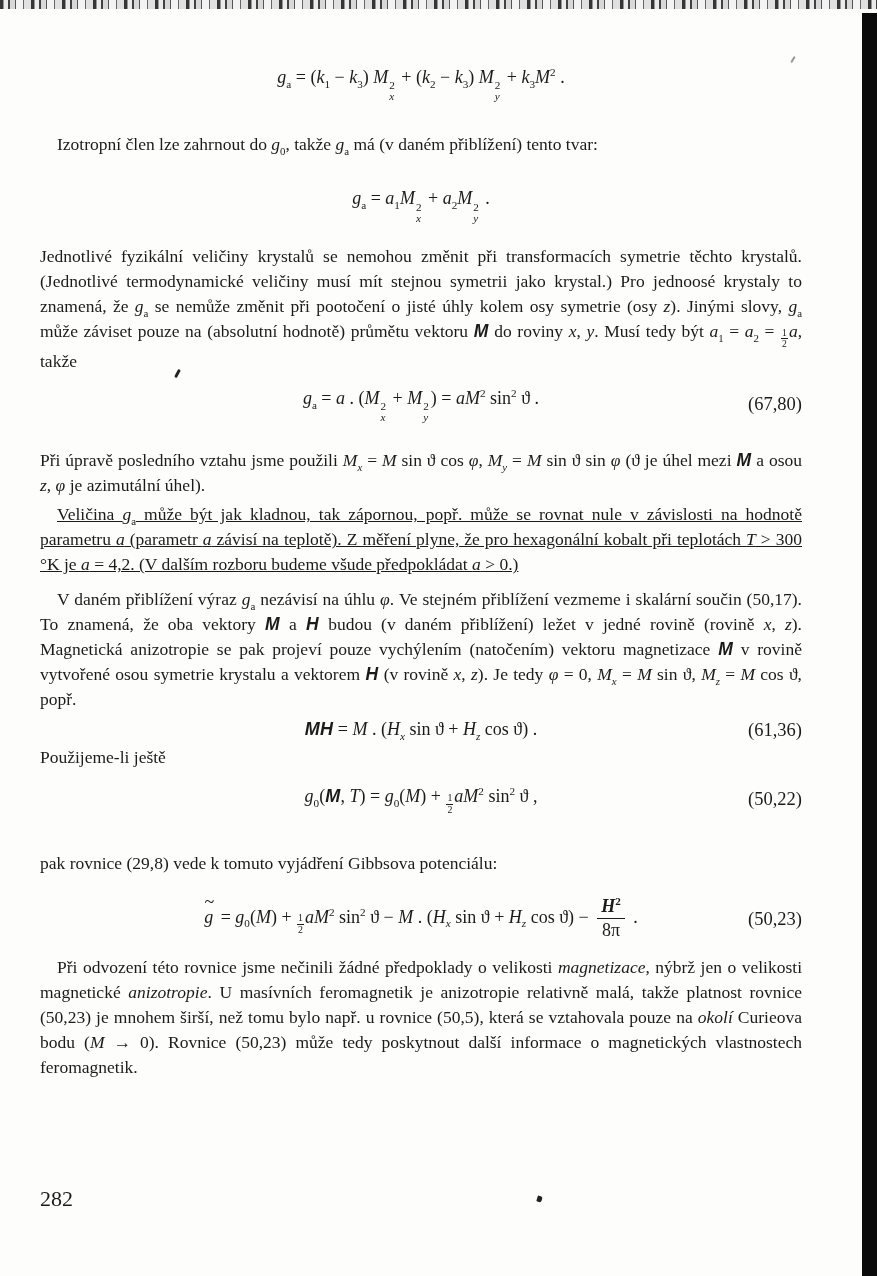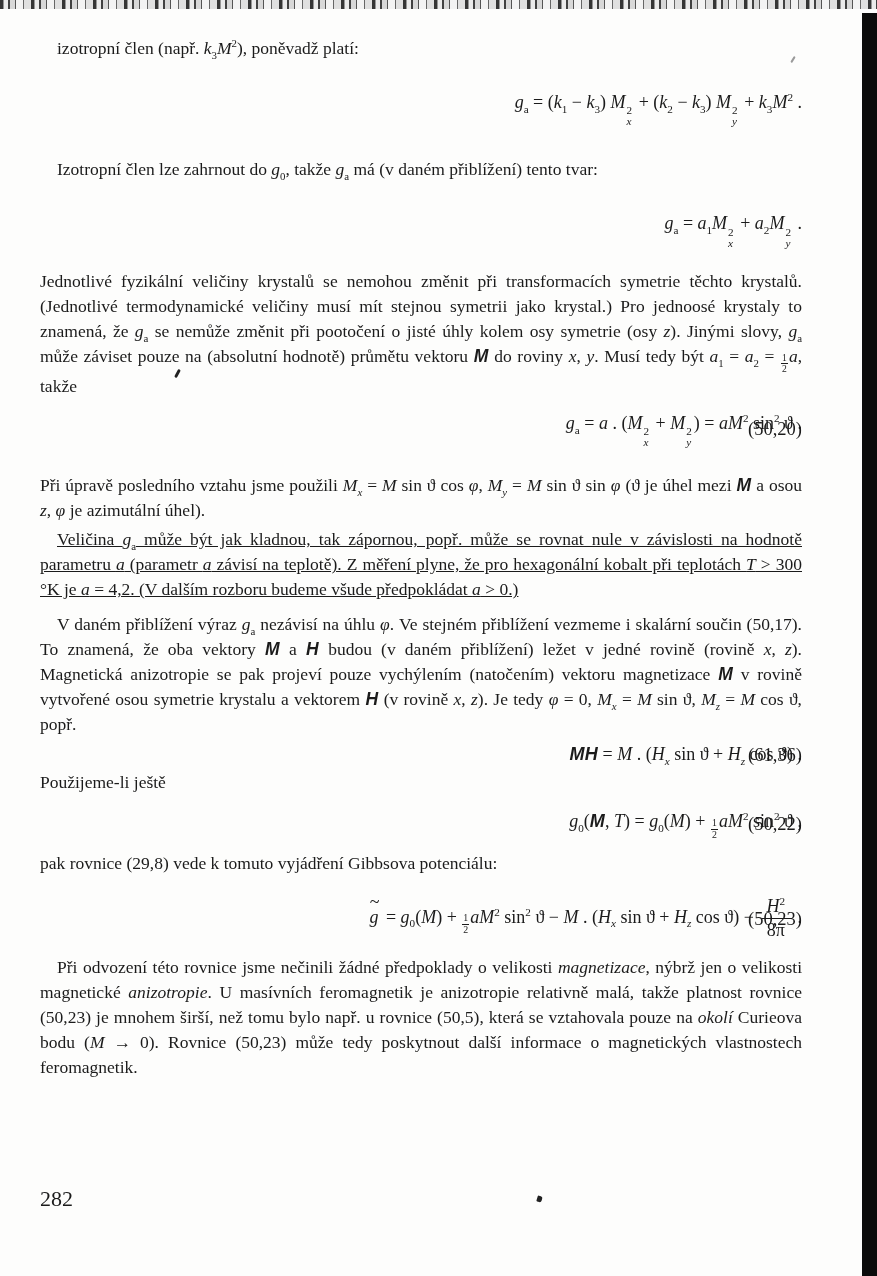--- a/index.html
+++ b/index.html
@@ -35,60 +35,59 @@
   p{margin:0;}
   .indent{text-indent:17px;}
   .mt4{margin-top:4px;text-decoration:underline;}
   .mt10{margin-top:10px;}
 
   i{font-style:italic;}
   sub,sup{font-size:0.62em;line-height:0;}
   .v{font-weight:bold;font-style:italic;font-family:"Liberation Sans",sans-serif;letter-spacing:.3px;}
 
   
-  .eq{position:relative;text-align:right;font-size:18px;line-height:27px;text-indent:0;}
+  .eq{position:relative;text-align:center;font-size:18px;line-height:27px;text-indent:0;}
   .eq .eq-body{display:inline-block;}
   .eq .label{position:absolute;right:0;top:50%;transform:translateY(-50%);font-size:18.5px;}
   .eq-1{margin:28px 0 30px;}
   .eq-2{margin:28px 0 20px;}
   .eq-5020{margin:11px 0 25px;}
   .eq-5021{margin:4px 0 2px;}
-  .eq-5022{margin:13px 0 11px;}
+  .eq-5022{margin:13px 0 36px;}
   .eq-5023{margin:20px 0 14px;}
 
   
   .ss{display:inline-flex;flex-direction:column;align-items:flex-start;
       vertical-align:-0.55em;font-size:0.62em;line-height:1.0;margin:0 2px 0 1px;}
   .ss span{display:block;}
   
   .sfrac{display:inline-flex;flex-direction:column;align-items:center;
          font-size:0.55em;line-height:1.05;vertical-align:0.12em;margin:0 1px;}
   .sfrac .d{border-top:1px solid #1b1b1b;padding:0 1px;}
   
   .frac{display:inline-flex;flex-direction:column;align-items:center;
         vertical-align:middle;line-height:1.2;margin:0 3px;}
-  .frac .num{padding:0 5px;}
+  .frac .num{padding:0 5px;font-weight:bold;}
   .frac .den{border-top:1.5px solid #1b1b1b;padding:1px 5px 0;}
   
   .gtilde{position:relative;display:inline-block;margin-right:3px;}
   .gtilde .tld{position:absolute;top:-0.62em;left:0.02em;font-size:1em;line-height:1;}
 
   .pageno{position:absolute;left:40px;top:1186px;font-size:22px;}
 </style>
 </head>
 <body>
 
 <div>
 
   <div class="scan-noise"></div>
   <div class="scan-bar"></div>
 
   <main class="content">
 
-    <p class="indent">izotropní člen (např. <i>k</i><sub>3</sub><i>M</i><sup>2</sup>), poněvadž platí:</p>
 
     <div class="eq eq-1">
       <span class="eq-body"><i>g</i><sub>a</sub> = (<i>k</i><sub>1</sub> − <i>k</i><sub>3</sub>) <i>M</i><span class="ss">
             <span>2</span>
             <span><i>x</i></span>
           </span> + (<i>k</i><sub>2</sub> − <i>k</i><sub>3</sub>) <i>M</i><span class="ss">
             <span>2</span>
             <span><i>y</i></span>
           </span> + <i>k</i><sub>3</sub><i>M</i><sup>2</sup> .</span>
     </div>
@@ -111,21 +110,21 @@
         </span><i>a</i>, takže</p>
 
     <div class="eq eq-5020">
       <span class="eq-body"><i>g</i><sub>a</sub> = <i>a</i> . (<i>M</i><span class="ss">
             <span>2</span>
             <span><i>x</i></span>
           </span> + <i>M</i><span class="ss">
             <span>2</span>
             <span><i>y</i></span>
           </span>) = <i>aM</i><sup>2</sup> sin<sup>2</sup> ϑ .</span>
-      <span class="label">(50,20)</span>
+      <span class="label">(67,80)</span>
     </div>
 
     <p>Při úpravě posledního vztahu jsme použili <i>M</i><sub><i>x</i></sub> = <i>M</i> sin ϑ cos <i>φ</i>, <i>M</i><sub><i>y</i></sub> = <i>M</i> sin ϑ sin <i>φ</i> (ϑ je úhel mezi <span class="v">M</span> a osou <i>z</i>, <i>φ</i> je azimutální úhel).</p>
 
     <p class="indent mt4">Veličina <i>g</i><sub>a</sub> může být jak kladnou, tak zápornou, popř. může se rovnat nule v závislosti na hodnotě parametru <i>a</i> (parametr <i>a</i> závisí na teplotě). Z měření plyne, že pro hexagonální kobalt při teplotách <i>T</i> &gt; 300 °K je <i>a</i> = 4,2. (V dalším rozboru budeme všude předpokládat <i>a</i> &gt; 0.)</p>
 
     <p class="indent mt10">V daném přiblížení výraz <i>g</i><sub>a</sub> nezávisí na úhlu <i>φ</i>. Ve stejném přiblížení vezmeme i skalární součin (50,17). To znamená, že oba vektory <span class="v">M</span> a <span class="v">H</span> budou (v daném přiblížení) ležet v jedné rovině (rovině <i>x</i>, <i>z</i>). Magnetická anizotropie se pak projeví pouze vychýlením (natočením) vektoru magnetizace <span class="v">M</span> v rovině vytvořené osou symetrie krystalu a vektorem <span class="v">H</span> (v rovině <i>x</i>, <i>z</i>). Je tedy <i>φ</i> = 0, <i>M</i><sub><i>x</i></sub> = <i>M</i> sin ϑ, <i>M</i><sub><i>z</i></sub> = <i>M</i> cos ϑ, popř.</p>
 
     <div class="eq eq-5021">
       <span class="eq-body"><span class="v">MH</span> = <i>M</i> . (<i>H</i><sub><i>x</i></sub> sin ϑ + <i>H</i><sub><i>z</i></sub> cos ϑ) .</span>

